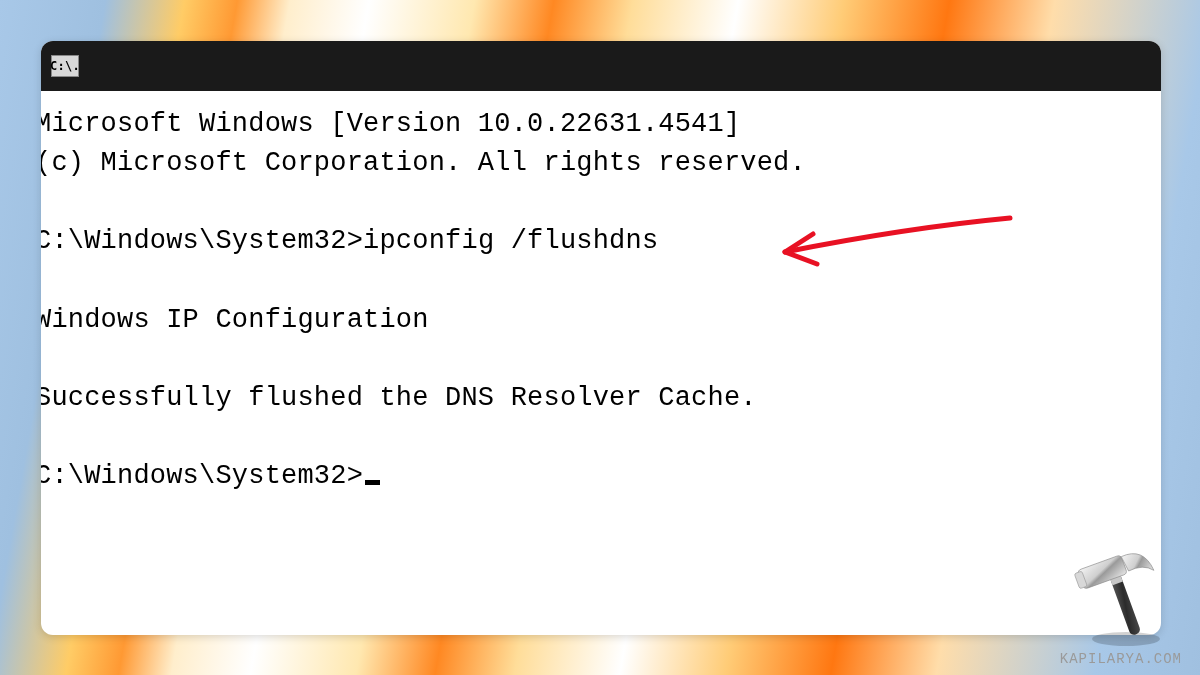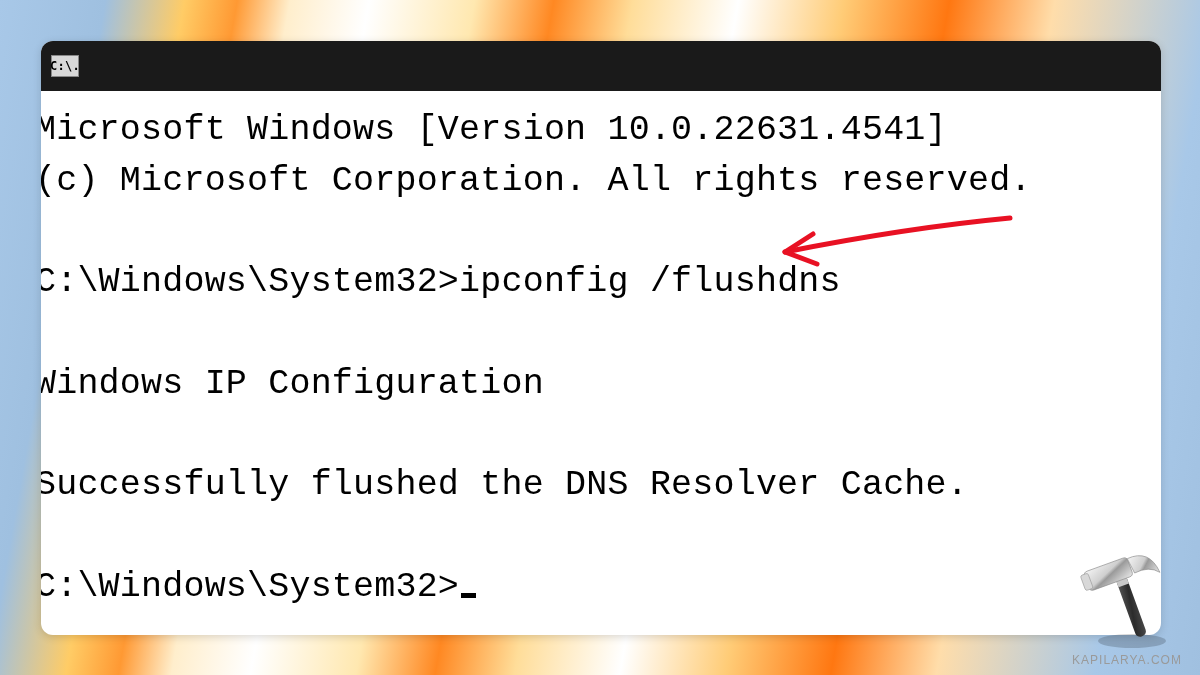--- a/index.html
+++ b/index.html
@@ -48,21 +48,21 @@
     align-items: center;
     justify-content: center;
     color: #000;
     font-family: Consolas, monospace;
     font-size: 12px;
     font-weight: 700;
     line-height: 1;
   }
   .terminal {
     padding: 14px 0 0 0;
-    font-size: 35px;
+    font-size: 27px;
     line-height: 1.45;
     color: #000000;
     font-family: Consolas, 'Courier New', monospace;
     white-space: pre;
     letter-spacing: 0.2px;
     margin-left: -6px;
   }
   .cursor {
     display: inline-block;
     width: 15px;
@@ -79,22 +79,22 @@
   }
   .watermark {
     position: absolute;
     right: 18px;
     bottom: 8px;
     text-align: center;
     pointer-events: none;
   }
   .hammer { display:block; margin: 0 auto 2px auto; }
   .wm-text {
-    font-family: Liberation Sans, sans-serif;
-    font-size: 12px;
+    font-family: Liberation Mono, monospace;
+    font-size: 14px;
     color: #9a9a9a;
     letter-spacing: 1px;
   }
 </style>
 </head>
 <body>
 
 <div class="window">
   <div class="titlebar">
     <span class="titlebar-icon">C:\.</span>

